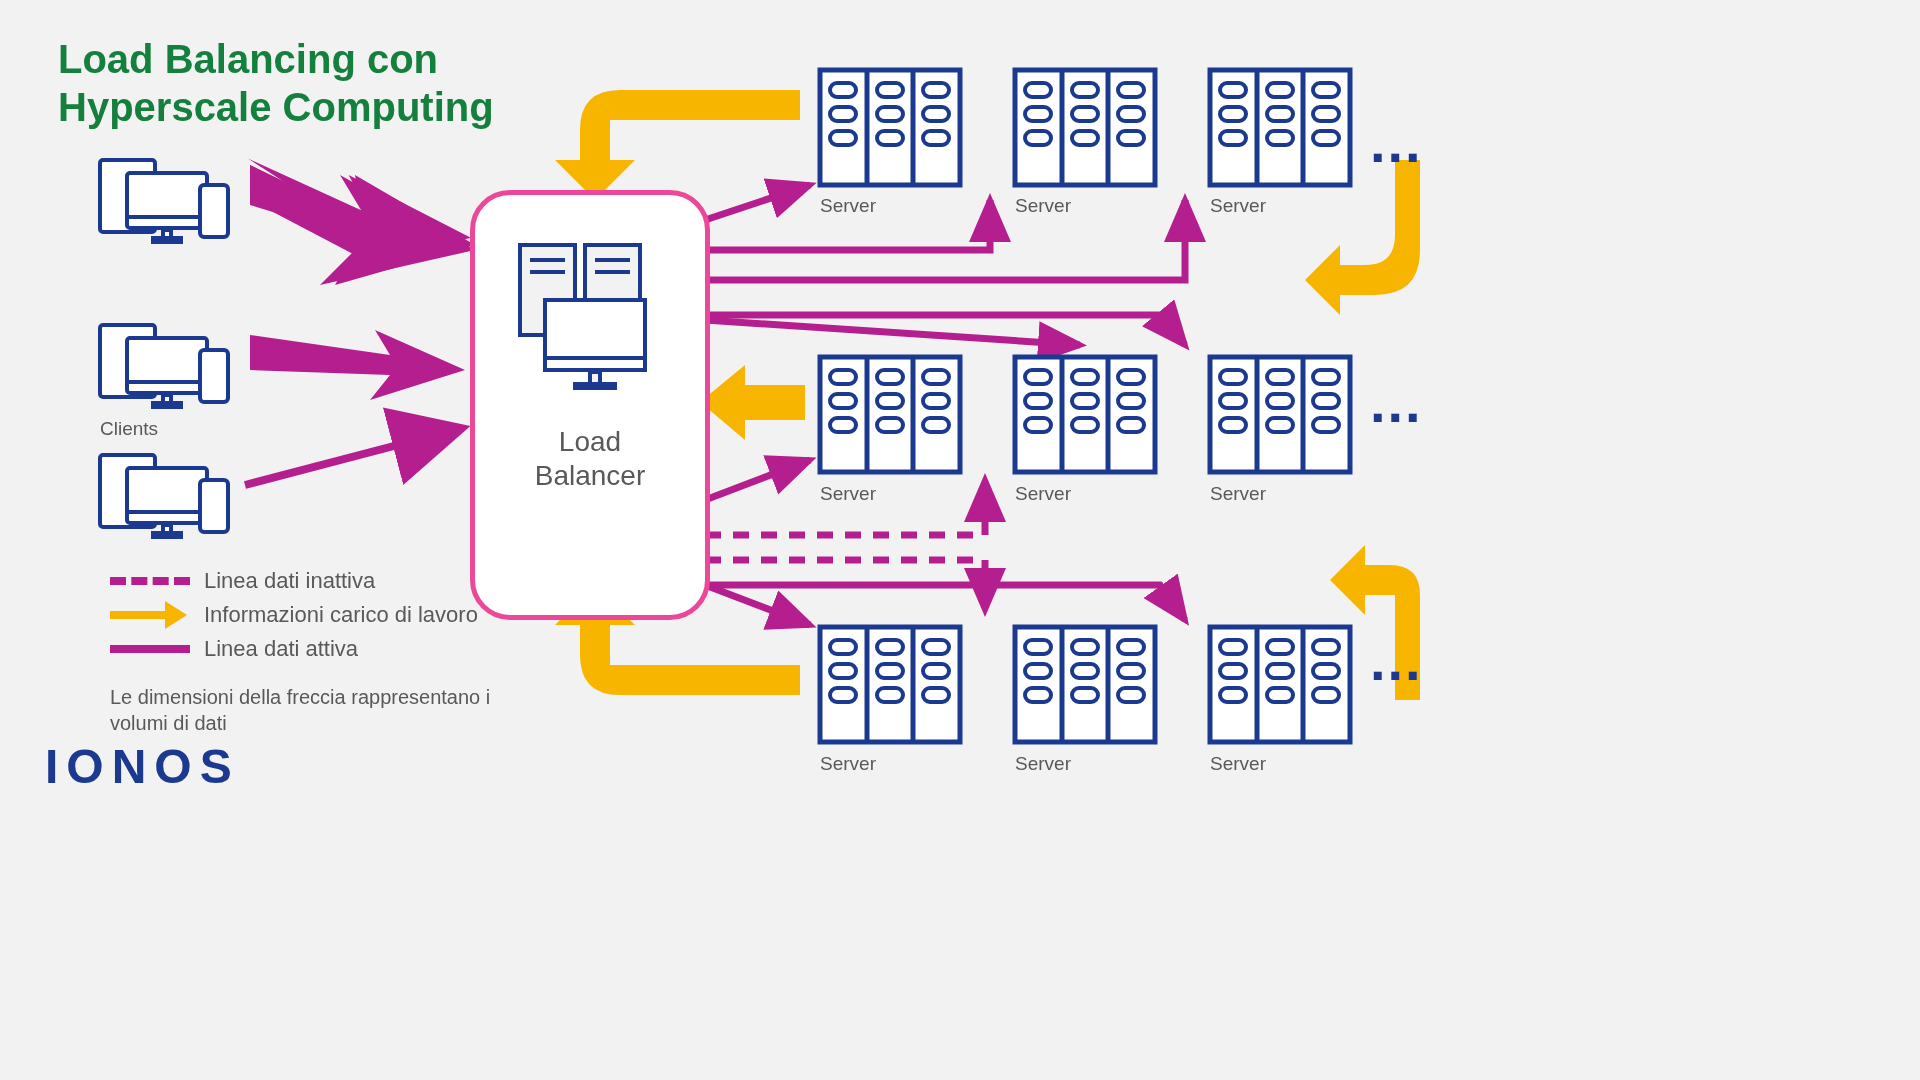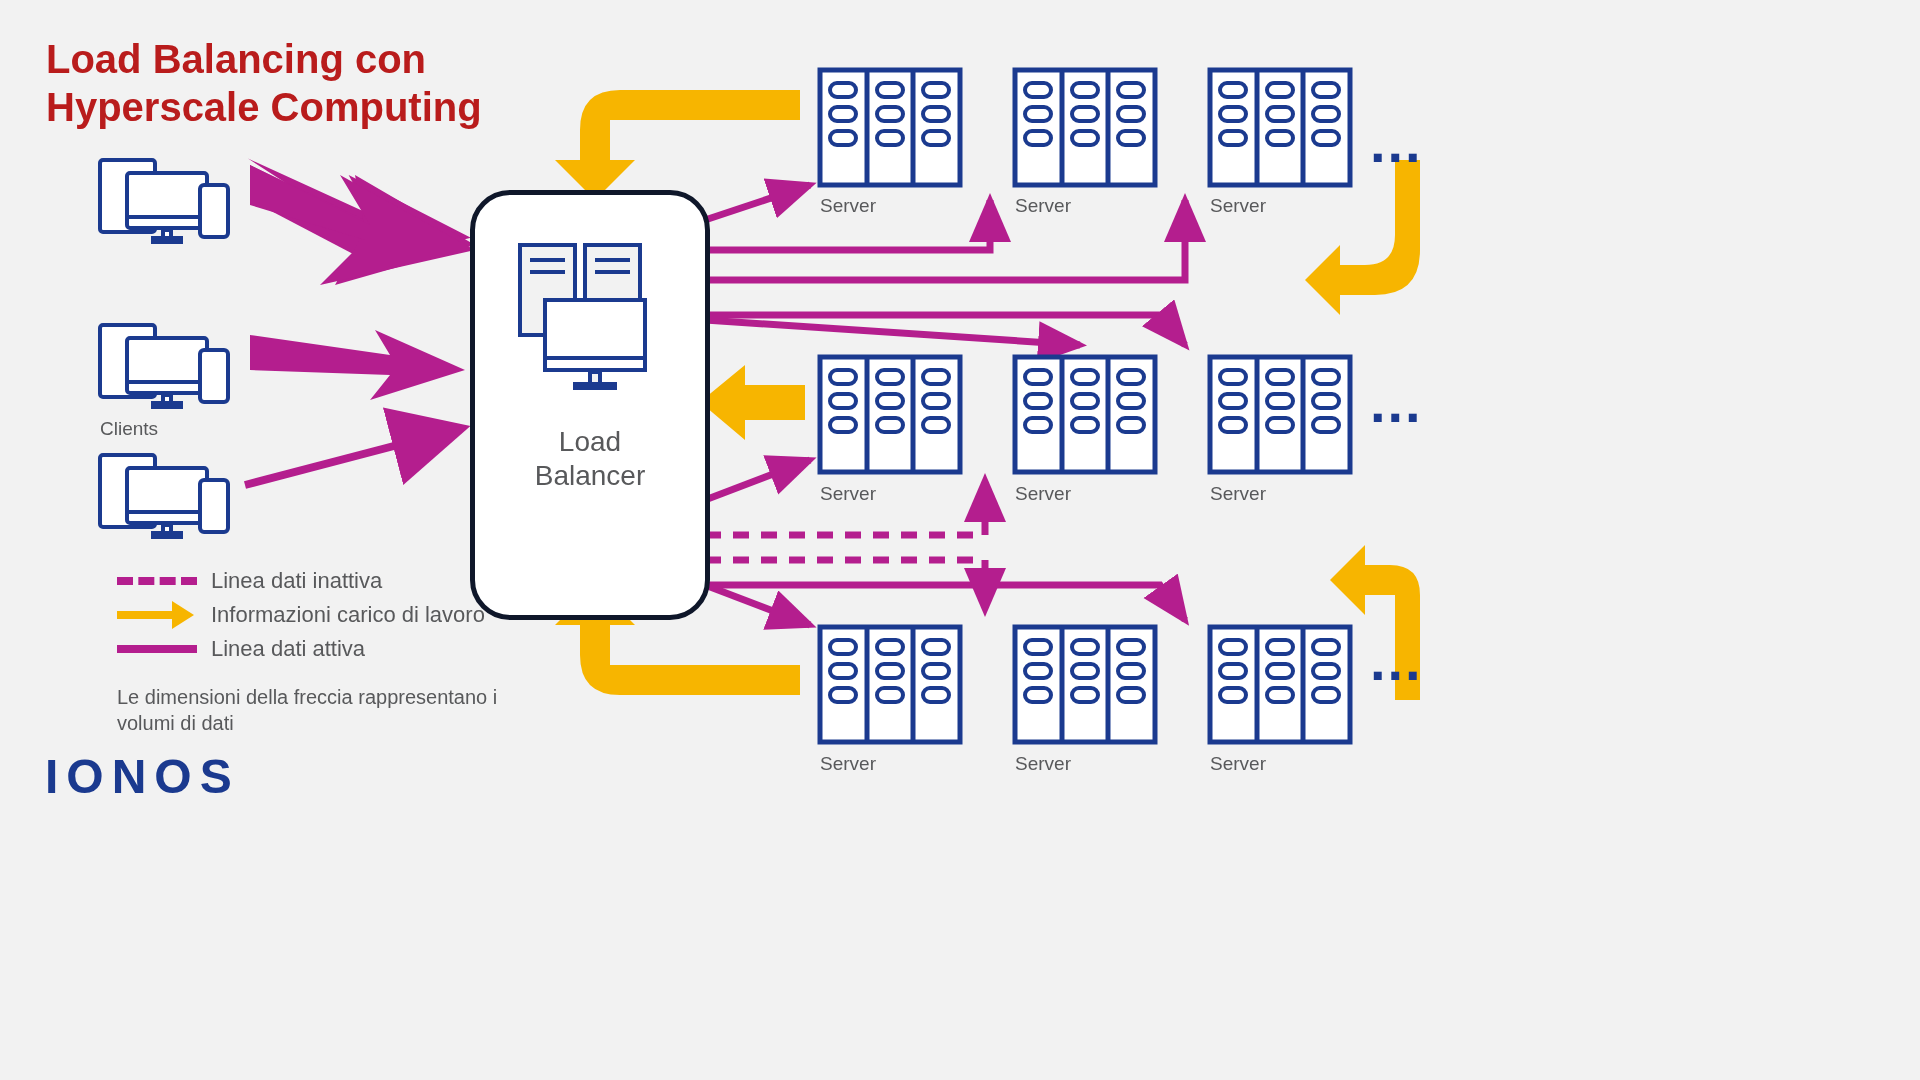--- a/index.html
+++ b/index.html
@@ -1,30 +1,30 @@
 <!DOCTYPE html>
 <html><head>
 <meta charset="utf-8">
 <style>
 body{margin:0;background:#f2f2f2;font-family:Arial,Helvetica,sans-serif;overflow:hidden}
 .canvas{position:relative;width:1440px;height:810px}
-.title{position:absolute;left:46px;top:35px;font-size:40px;font-weight:700;color:#b91c1c;line-height:1.2}
+.title{position:absolute;left:58px;top:35px;font-size:40px;font-weight:700;color:#15803d;line-height:1.2}
 .label{position:absolute;font-size:19px;color:#58595b;text-align:left}
-.lb-box{position:absolute;left:470px;top:190px;width:230px;height:420px;border:5px solid #0f172a;border-radius:40px;background:#fff}
+.lb-box{position:absolute;left:470px;top:190px;width:230px;height:420px;border:5px solid #ec4899;border-radius:40px;background:#fff}
 .lb-label{position:absolute;left:0;right:0;top:230px;text-align:center;font-size:28px;color:#58595b;line-height:1.2}
-.legend{position:absolute;left:117px;top:568px;font-size:22px;color:#58595b}
+.legend{position:absolute;left:110px;top:568px;font-size:22px;color:#58595b}
 .legend div{margin-bottom:8px;display:flex;align-items:center;gap:14px}
 .legend .note{font-size:20px;max-width:430px;margin-top:22px;line-height:1.3}
 .swatch{display:inline-block;width:80px;height:0}
 .sw-dash{border-top:8px dashed #b41e8e}
 .sw-solid{border-top:8px solid #b41e8e}
 .sw-arrow{position:relative;width:80px}
 .sw-arrow::before{content:'';position:absolute;left:0;top:-4px;width:60px;height:8px;background:#f7b500}
 .sw-arrow::after{content:'';position:absolute;left:55px;top:-14px;border-left:22px solid #f7b500;border-top:14px solid transparent;border-bottom:14px solid transparent}
-.logo{position:absolute;left:45px;bottom:6px;font-size:48px;font-weight:700;letter-spacing:8px;color:#1b3a8f}
+.logo{position:absolute;left:45px;bottom:16px;font-size:48px;font-weight:700;letter-spacing:8px;color:#1b3a8f}
 .dots{position:absolute;color:#1b3a8f;font-size:56px;font-weight:700;letter-spacing:2px}
 svg{position:absolute}
 .srv-label{width:140px}
 </style>
 </head>
 <body>
 
 <div class="canvas">
   <div class="title"><span style="white-space:pre-line">Load Balancing con
 Hyperscale Computing</span></div>

